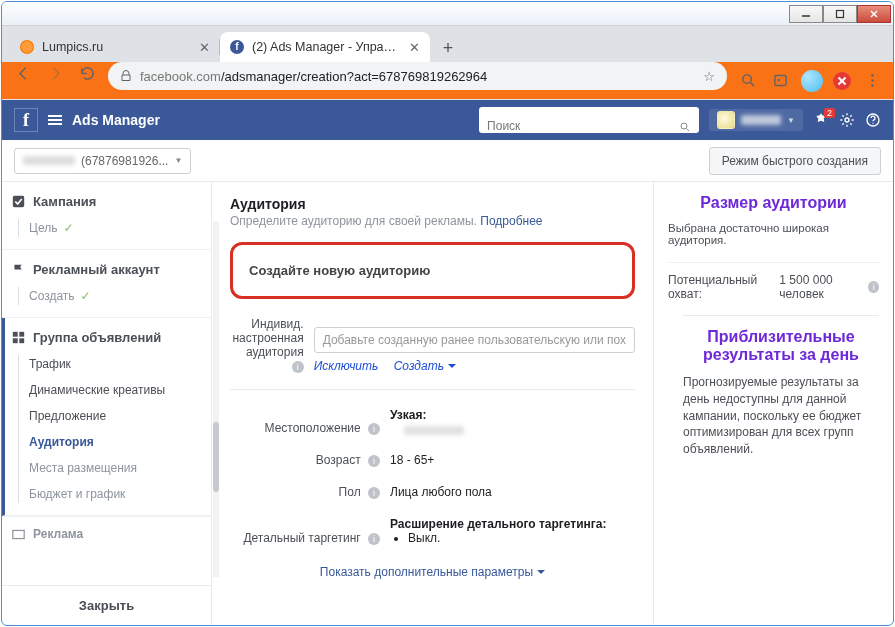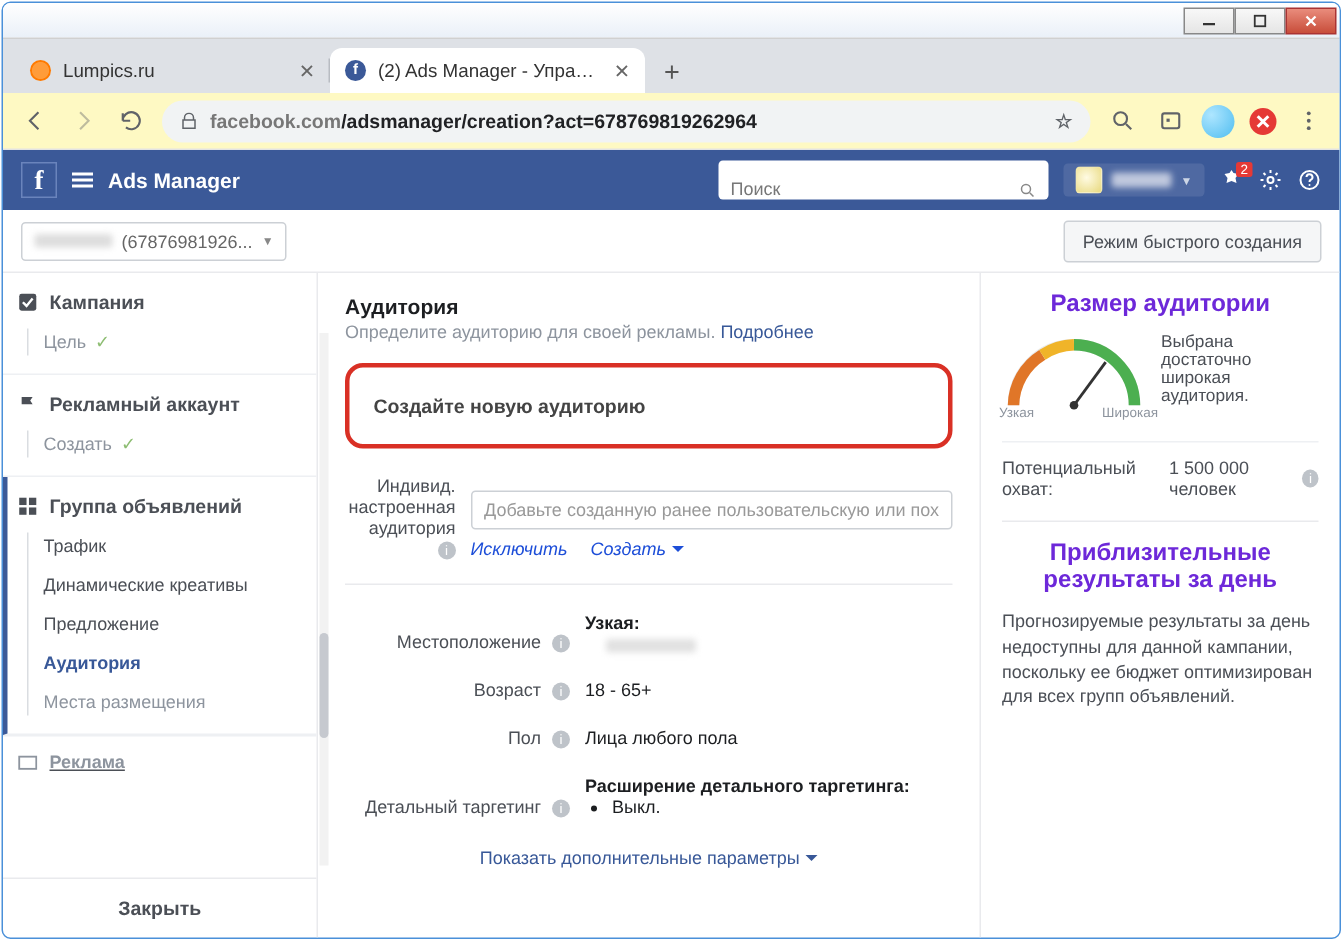--- a/index.html
+++ b/index.html
@@ -17,21 +17,21 @@
 .tab { height: 30px; display: flex; align-items: center; gap: 8px; padding: 0 10px; font-size: 12.5px; color: #333; border-radius: 8px 8px 0 0; max-width: 210px; flex: 0 0 210px; position: relative; }
 .tab.inactive { background: transparent; }
 .tab.active { background: #fff; }
 .tab .favicon { width: 14px; height: 14px; border-radius: 50%; flex-shrink: 0; }
 .tab .title { white-space: nowrap; overflow: hidden; text-overflow: ellipsis; flex: 1; }
 .tab .x { font-size: 13px; color: #666; flex-shrink: 0; }
 .tab.inactive::after { content: ""; position: absolute; right: 0; top: 7px; height: 16px; width: 1px; background: #b8bcc2; }
 .newtab { width: 28px; height: 28px; display: flex; align-items: center; justify-content: center; color: #555; font-size: 18px; margin-left: 4px; }
 
 
-.omnibar { height: 38px; background: #fef9c3; border-bottom: 1px solid #e3e3e3; display: flex; align-items: center; padding: 0 10px; gap: 10px; font-weight: bold; }
+.omnibar { height: 38px; background: #f97316; border-bottom: 1px solid #e3e3e3; display: flex; padding: 0 10px; gap: 10px; }
 .navbtn { width: 22px; height: 22px; display: flex; align-items: center; justify-content: center; color: #606368; }
 .navbtn svg { width: 17px; height: 17px; }
 .urlbox { flex: 1; height: 28px; background: #f1f3f4; border-radius: 14px; display: flex; align-items: center; padding: 0 12px; gap: 8px; font-size: 13px; color: #5f6368; }
 .urlbox .lock { color: #5f6368; }
 .urlbox .path { color: #202124; }
 .urlbox .host { color: #777; }
 .omni-right { display: flex; align-items: center; gap: 10px; }
 .avatar-circle { width: 22px; height: 22px; border-radius: 50%; background: radial-gradient(circle at 30% 30%, #aee6ff, #4fbdf0); }
 .red-dot { width: 18px; height: 18px; border-radius: 50%; background: #e53935; position: relative; }
 .red-dot::before, .red-dot::after { content:""; position:absolute; background:#fff; }
@@ -69,21 +69,21 @@
 .nav-head svg { width: 13px; height: 13px; }
 .nav-sub { border-left: 1px solid #dadde1; margin-left: 6px; padding-left: 10px; display:flex; flex-direction:column; gap:8px; }
 .nav-item { display: flex; align-items: center; gap: 6px; color: #8d949e; padding: 2px 0; }
 .nav-item.active { color: #385898; font-weight: 600; }
 .nav-item.dark { color: #4b4f56; }
 .nav-item .chk { color: #8dbd72; }
 .nav-sec.sel { border-left: 3px solid #3b5998; padding-left: 7px; }
 .leftfoot { margin-top: auto; border-top: 1px solid #e9eaed; padding: 12px; display:flex; justify-content:center; }
 .closebtn { font-size: 13px; font-weight: 600; color: #4b4f56; background: none; border: none; }
 .ad-head { padding: 10px 10px 0 10px; border-top: 1px solid #eef0f3;}
-.ad-head-row { display:flex; align-items:center; gap:8px; font-weight:600;text-decoration:underline; }
+.ad-head-row { display:flex; align-items:center; gap:8px; font-weight:600; }
 .left-scroll { position: absolute; left: 211px; top: 220px; bottom: 48px; width: 6px; background: #f2f2f2; }
 .left-scroll .thumb { width: 6px; height: 70px; background: #c6c9cf; border-radius: 3px; position: relative; top: 200px; }
 
 
 .mid { flex: 1; padding: 14px 18px; overflow: hidden; position: relative; }
 .mid h3 { font-size: 14px; color: #1c1e21; }
 .mid .desc { font-size: 12px; color: #8d949e; margin-top: 2px; }
 .mid .desc a { color: #385898; text-decoration: none; }
 .callout { margin-top: 14px; border: 3px solid #d93025; border-radius: 12px; padding: 18px 16px; font-size: 13px; font-weight: 600; color: #444; background:#fff; }
 
@@ -108,21 +108,21 @@
 .right h4 { font-size: 16px; color: #6d28d9; margin-bottom: 10px; text-align: center; }
 .gauge-wrap { display:flex; gap:10px; align-items:flex-start; }
 .gauge { width: 96px; height: 56px; position: relative; }
 .gauge svg { width: 96px; height: 56px; }
 .gauge .lab { position:absolute; font-size:9px; color:#8d949e; }
 .gauge .lab.l { left:-2px; bottom:-2px; }
 .gauge .lab.r { right:-8px; bottom:-2px; }
 .gauge-text { font-size: 11.5px; color: #4b4f56; }
 .reach-row { display: flex; justify-content: space-between; margin-top: 16px; align-items:center; border-top:1px solid #eef0f3; padding-top:10px; }
 .reach-row .info { width:12px; height:12px; border-radius:50%; background:#bec3c9; color:#fff; font-size:9px; text-align:center; line-height:12px; }
-.right-sec2 { border-top: 1px solid #e9eaed; margin-top: 14px; padding-top: 12px; }
+.right-sec2 { border-top: 1px solid #e9eaed; margin-top: 14px; padding-top: 12px; margin-left: 15px; }
 
 
 svg { display: block; }
 </style>
 </head>
 <body>
 
 <div class="win-frame">
 
   <div class="titlebar">
@@ -312,20 +312,23 @@
             </div>
           <div class="nav-item dark">
               <span>Предложение</span>
             </div>
           <div class="nav-item active">
               <span>Аудитория</span>
             </div>
           <div class="nav-item">
               <span>Места размещения</span>
             </div>
+          <div class="nav-item">
+              <span>Бюджет и график</span>
+            </div>
         </div>
       </div>
 
       <div class="ad-head">
         <div class="ad-head-row">
           <svg width="13" height="13" viewBox="0 0 16 16">
               <rect x="1" y="3" width="14" height="10" fill="none" stroke="#8d949e" stroke-width="1.5"></rect>
             </svg>
           <span style="color:#8d949e">Реклама</span>
         </div>
@@ -391,32 +394,20 @@
       </div>
 
       <div class="showmore">
         <a href="#" class="caret-dn">Показать дополнительные параметры</a>
       </div>
     </div>
 
     <div class="right">
       <h4>Размер аудитории</h4>
       <div class="gauge-wrap">
-        <div class="gauge">
-          <svg viewBox="0 0 100 58">
-            <path d="M8 50 A42 42 0 0 1 92 50" fill="none" stroke="#e9eaed" stroke-width="8"></path>
-            <path d="M8 50 A42 42 0 0 1 28 15" fill="none" stroke="#e07628" stroke-width="8"></path>
-            <path d="M28 15 A42 42 0 0 1 50 8" fill="none" stroke="#f0b429" stroke-width="8"></path>
-            <path d="M50 8 A42 42 0 0 1 92 50" fill="none" stroke="#4caf50" stroke-width="8"></path>
-            <line x1="50" y1="50" x2="72" y2="20" stroke="#333" stroke-width="2"></line>
-            <circle cx="50" cy="50" r="3" fill="#333"></circle>
-          </svg>
-          <span class="lab l">Узкая</span>
-          <span class="lab r">Широкая</span>
-        </div>
         <div class="gauge-text">Выбрана достаточно широкая аудитория.</div>
       </div>
 
       <div class="reach-row">
         <span>Потенциальный охват:</span>
         <span>1 500 000 человек</span>
         <span class="info">i</span>
       </div>
 
       <div class="right-sec2">

